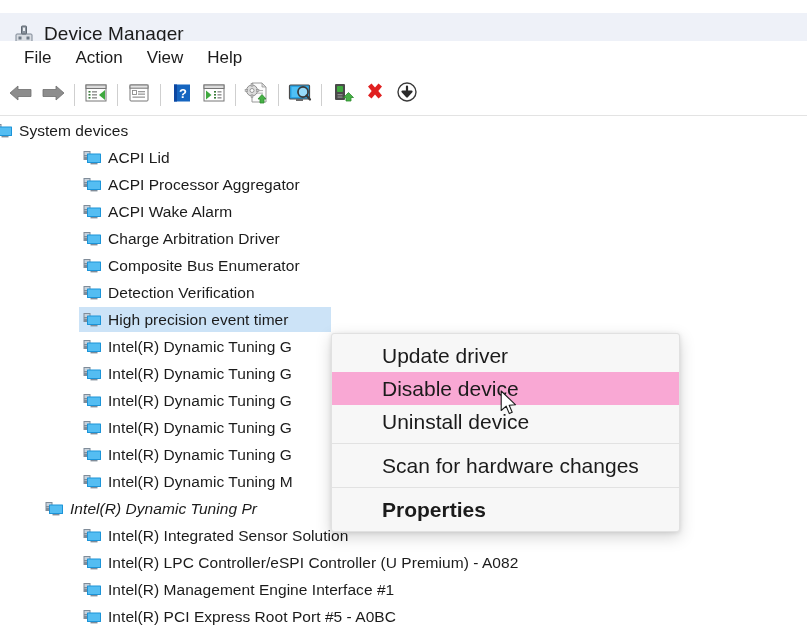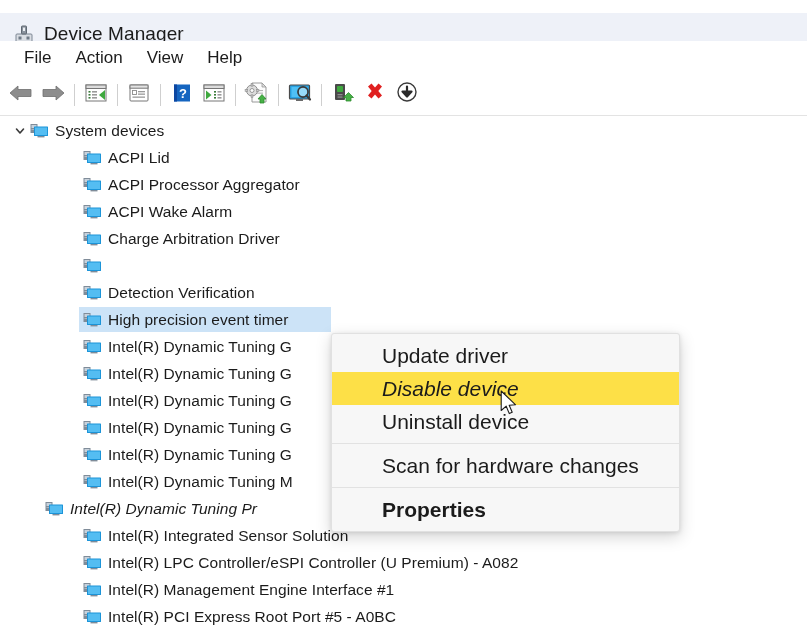--- a/index.html
+++ b/index.html
@@ -173,22 +173,21 @@
     display: flex;
     align-items: center;
     padding-left: 50px;
     box-sizing: border-box;
     font-size: 21px;
     color: #1b1b1b;
     cursor: default;
     white-space: nowrap;
   }
   .ctx-item.hovered {
-    background: #fde047;
-    font-style: italic;
+    background: #f9a8d4;
   }
   .ctx-item.bold {
     font-weight: bold;
   }
   .ctx-sep {
     height: 1px;
     background: #e2e2e2;
     margin: 5px 0;
   }
 
@@ -373,21 +372,21 @@
           <path d="M12 5.5 L12 12.5 M12 15.5 L7.5 10.5 L16.5 10.5 Z" fill="#2a2a2a" stroke="#2a2a2a" stroke-width="2.2" stroke-linejoin="round" stroke-linecap="round"></path>
         </svg>
       </span>
     </div>
 
   </div>
 
   <div class="tree">
 
     <div class="tree-row">
-      <div class="rowinner" style="padding-left:36px;">
+      <div class="rowinner" style="">
         <span class="chev" style="width:20px;margin-left:-26px;">
           <svg width="12" height="12" viewBox="0 0 12 12">
             <path d="M2.5 4 L6 8 L9.5 4" fill="none" stroke="#3a3a3a" stroke-width="1.6" stroke-linecap="round" stroke-linejoin="round"></path>
           </svg>
         </span>
         <span class="dev-icon">
           <svg width="19" height="17" viewBox="0 0 19 17">
             <rect x="0.5" y="1" width="7" height="9" fill="#7f8c99"></rect>
             <rect x="1.5" y="2" width="5" height="3" fill="#c8d2dc"></rect>
             <rect x="1.5" y="6" width="5" height="1" fill="#aab6c2"></rect>
@@ -470,20 +469,21 @@
         <span class="dev-icon">
           <svg width="19" height="17" viewBox="0 0 19 17">
               <rect x="0.5" y="1" width="7" height="9" fill="#7f8c99"></rect>
               <rect x="1.5" y="2" width="5" height="3" fill="#c8d2dc"></rect>
               <rect x="1.5" y="6" width="5" height="1" fill="#aab6c2"></rect>
               <rect x="4" y="3.5" width="14" height="9.5" rx="0.6" fill="#1c94d8"></rect>
               <rect x="5" y="4.5" width="12" height="7.5" fill="#54bdf2"></rect>
               <rect x="7.5" y="13" width="7" height="1.4" fill="#7f8c99"></rect>
             </svg>
         </span>
+        <span class="tree-label">Composite Bus Enumerator</span>
       </div>
     </div>
 
     <div class="tree-row">
       <div class="rowinner" style="padding-left:83px;">
         <span class="dev-icon">
           <svg width="19" height="17" viewBox="0 0 19 17">
               <rect x="0.5" y="1" width="7" height="9" fill="#7f8c99"></rect>
               <rect x="1.5" y="2" width="5" height="3" fill="#c8d2dc"></rect>
               <rect x="1.5" y="6" width="5" height="1" fill="#aab6c2"></rect>

